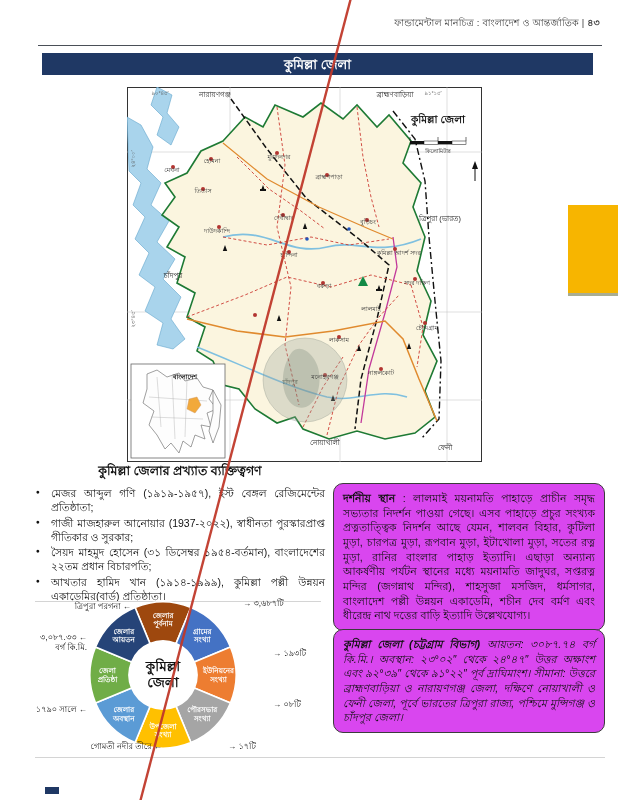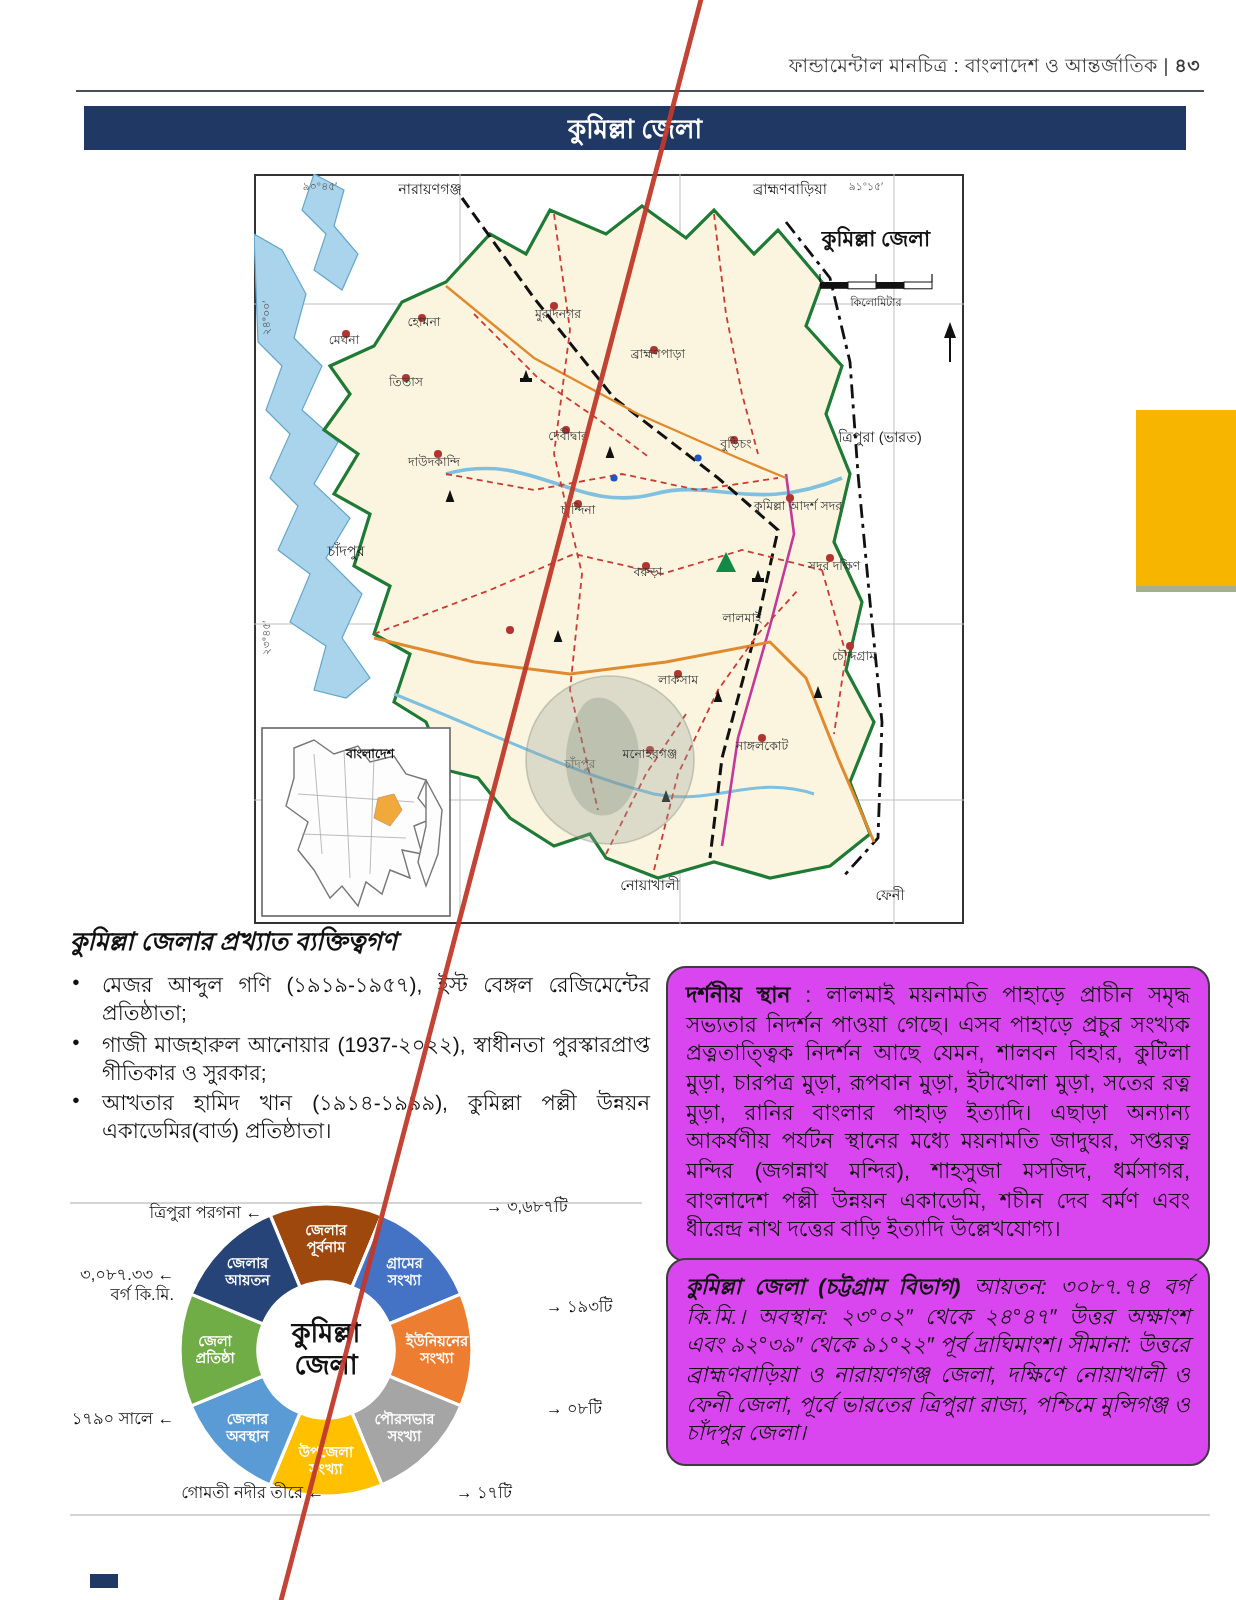--- a/index.html
+++ b/index.html
@@ -1,38 +1,38 @@
 <!DOCTYPE html>
 <html><head>
 <meta charset="utf-8">
 <style>
   html,body{margin:0;padding:0;background:#e8e8e8;}
   .page{position:relative;width:618px;height:800px;background:#ffffff;overflow:hidden;
         font-family:"Liberation Sans","DejaVu Sans",sans-serif;color:#111;}
   
-  .header{position:absolute;top:26px;right:18px;font-size:9.5px;color:#3a3a3a;letter-spacing:.2px;}
+  .header{position:absolute;top:16px;right:18px;font-size:9.5px;color:#3a3a3a;letter-spacing:.2px;}
   .header .hpage{font-weight:bold;}
   .header-rule{position:absolute;top:45px;left:38px;width:564px;height:1.4px;background:#4a4f57;}
   .title-bar{position:absolute;top:53px;left:42px;width:551px;height:22px;background:#1F3864;color:#fff;
              font-size:13px;font-weight:bold;text-align:center;line-height:23px;}
   
   .map-wrap{position:absolute;left:127px;top:87px;width:355px;height:375px;}
   .map-title{font-size:10.5px;font-weight:bold;fill:#111;text-anchor:middle;}
   .scale-label{font-size:5.5px;fill:#222;text-anchor:middle;}
   .inset-label{font-size:6.3px;font-weight:bold;fill:#111;text-anchor:middle;}
   .wm-label{font-size:6px;fill:rgba(70,80,70,.7);text-anchor:middle;}
   .lb-rg{font-size:7.2px;fill:#1a1a1a;text-anchor:middle;}
   .lb-up{font-size:6.2px;fill:#333;text-anchor:middle;}
   .lb-co{font-size:5.4px;fill:#555;text-anchor:middle;}
   
   .yellow-tab{position:absolute;right:0;top:205px;width:50px;height:88px;background:#F7B500;
               border-bottom:3px solid #a9ad92;}
   
   .personalities{position:absolute;left:35px;top:462px;width:290px;}
-  .personalities h3{margin:0 0 5px 0;font-size:12.5px;font-weight:bold;font-style:italic;}
+  .personalities h3{margin:0 0 5px 0;font-size:12.5px;font-weight:bold;text-align:center;}
   .personalities ul{margin:0;padding:0;list-style:none;}
   .personalities li{position:relative;padding-left:16px;margin-bottom:2px;font-size:10.5px;
                     line-height:1.32;text-align:justify;}
   .personalities li::before{content:"●";position:absolute;left:1px;top:1px;font-size:6.5px;color:#111;}
   
   .info-box{position:absolute;left:333px;width:252px;border:1.2px solid #3c3c3c;border-radius:10px;
             padding:7px 9px;font-size:10.8px;line-height:1.36;text-align:justify;background:#d946ef;}
   .box1{top:483px;}
   .box2{top:629px;font-style:italic;}
   .info-box p{margin:0;}
@@ -213,20 +213,21 @@
     </svg>
   </div>
 
   <div class="yellow-tab"></div>
 
   <section class="personalities">
     <h3>কুমিল্লা জেলার প্রখ্যাত ব্যক্তিত্বগণ</h3>
     <ul>
       <li>মেজর আব্দুল গণি (১৯১৯-১৯৫৭), ইস্ট বেঙ্গল রেজিমেন্টের প্রতিষ্ঠাতা;</li>
       <li>গাজী মাজহারুল আনোয়ার (1937-২০২২), স্বাধীনতা পুরস্কারপ্রাপ্ত গীতিকার ও সুরকার;</li>
+      <li>সৈয়দ মাহমুদ হোসেন (৩১ ডিসেম্বর ১৯৫৪-বর্তমান), বাংলাদেশের ২২তম প্রধান বিচারপতি;</li>
       <li>আখতার হামিদ খান (১৯১৪-১৯৯৯), কুমিল্লা পল্লী উন্নয়ন একাডেমির(বার্ড) প্রতিষ্ঠাতা।</li>
     </ul>
   </section>
 
   <aside class="info-box box1">
     <p><b>দর্শনীয় স্থান</b><span> : </span><span>লালমাই ময়নামতি পাহাড়ে প্রাচীন সমৃদ্ধ সভ্যতার নিদর্শন পাওয়া গেছে। এসব পাহাড়ে প্রচুর সংখ্যক প্রত্নতাত্ত্বিক নিদর্শন আছে যেমন, শালবন বিহার, কুটিলা মুড়া, চারপত্র মুড়া, রূপবান মুড়া, ইটাখোলা মুড়া, সতের রত্ন মুড়া, রানির বাংলার পাহাড় ইত্যাদি। এছাড়া অন্যান্য আকর্ষণীয় পর্যটন স্থানের মধ্যে ময়নামতি জাদুঘর, সপ্তরত্ন মন্দির (জগন্নাথ মন্দির), শাহসুজা মসজিদ, ধর্মসাগর, বাংলাদেশ পল্লী উন্নয়ন একাডেমি, শচীন দেব বর্মণ এবং ধীরেন্দ্র নাথ দত্তের বাড়ি ইত্যাদি উল্লেখযোগ্য।</span></p>
   </aside>
 
   <aside class="info-box box2">
     <p><b>কুমিল্লা জেলা (চট্টগ্রাম বিভাগ) </b><span>আয়তন: ৩০৮৭.৭৪ বর্গ কি.মি.। অবস্থান: ২৩°০২″ থেকে ২৪°৪৭″ উত্তর অক্ষাংশ এবং ৯২°৩৯″ থেকে ৯১°২২″ পূর্ব দ্রাঘিমাংশ। সীমানা: উত্তরে ব্রাহ্মণবাড়িয়া ও নারায়ণগঞ্জ জেলা, দক্ষিণে নোয়াখালী ও ফেনী জেলা, পূর্বে ভারতের ত্রিপুরা রাজ্য, পশ্চিমে মুন্সিগঞ্জ ও চাঁদপুর জেলা।</span></p>

